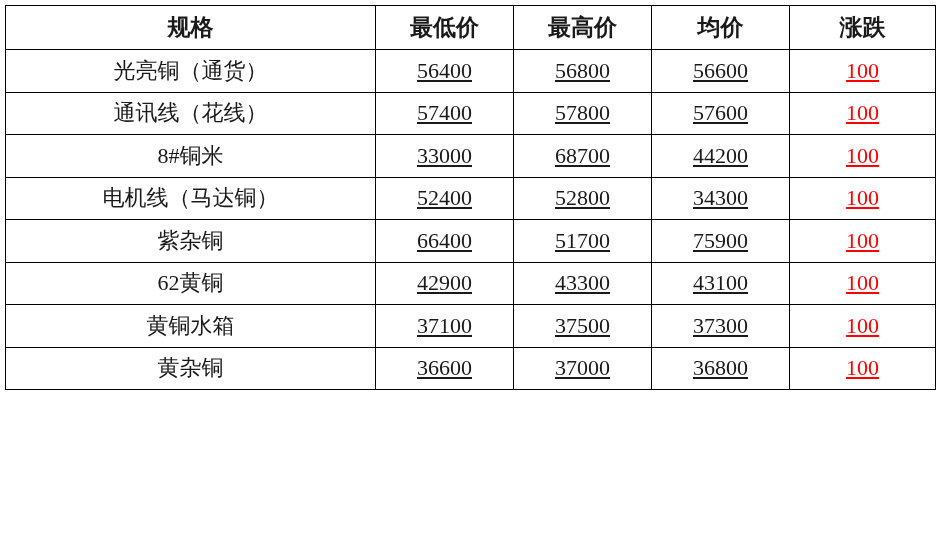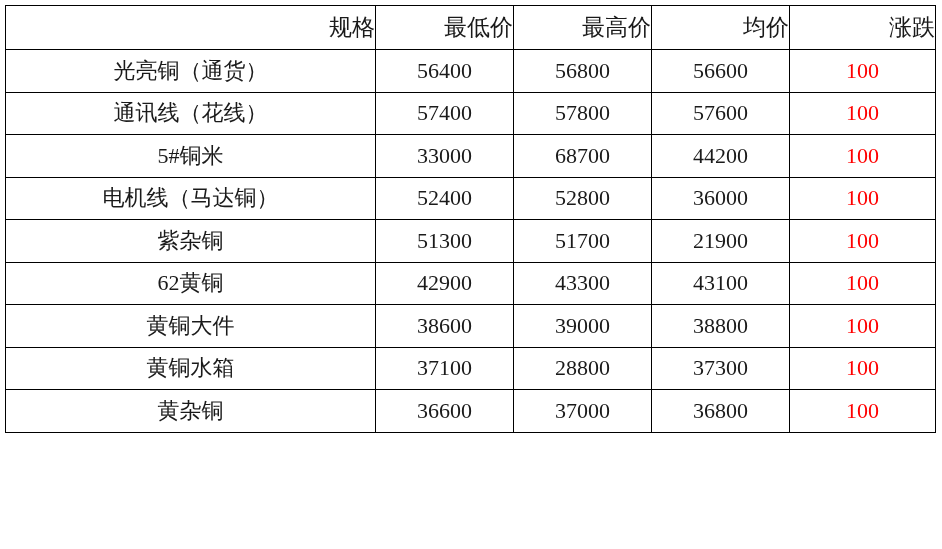--- a/index.html
+++ b/index.html
@@ -29,37 +29,38 @@
     border: 1px solid #000000;
     text-align: center;
     vertical-align: middle;
     padding: 0;
     height: 41.5px;
     font-size: 22px;
     color: #1a1a1a;
     font-weight: normal;
   }
   table.price-table thead th {
-    font-weight: normal;
+    font-weight: bold;
     font-size: 23px;
     height: 43px;
-    text-align: right;
   }
   col.c-spec { width: 370px; }
   col.c-num  { width: 138px; }
   col.c-chg  { width: 146px; }
 
   td.spec {
     font-size: 22px;
   }
   td.num {
     font-size: 22px;
+    text-decoration: underline;
   }
   td.change {
     font-size: 21px;
+    text-decoration: underline;
   }
 </style>
 </head>
 <body>
 
 <div class="page">
   <table class="price-table">
     <colgroup>
       <col class="c-spec">
       <col class="c-num">
@@ -85,58 +86,51 @@
         <td class="change" style="color: rgb(255, 0, 0);">100</td>
       </tr>
       <tr>
         <td class="spec">通讯线（花线）</td>
         <td class="num">57400</td>
         <td class="num">57800</td>
         <td class="num">57600</td>
         <td class="change" style="color: rgb(255, 0, 0);">100</td>
       </tr>
       <tr>
-        <td class="spec">5#铜米</td>
+        <td class="spec">8#铜米</td>
         <td class="num">33000</td>
         <td class="num">68700</td>
         <td class="num">44200</td>
         <td class="change" style="color: rgb(255, 0, 0);">100</td>
       </tr>
       <tr>
         <td class="spec">电机线（马达铜）</td>
         <td class="num">52400</td>
         <td class="num">52800</td>
-        <td class="num">36000</td>
+        <td class="num">34300</td>
         <td class="change" style="color: rgb(255, 0, 0);">100</td>
       </tr>
       <tr>
         <td class="spec">紫杂铜</td>
-        <td class="num">51300</td>
+        <td class="num">66400</td>
         <td class="num">51700</td>
-        <td class="num">21900</td>
+        <td class="num">75900</td>
         <td class="change" style="color: rgb(255, 0, 0);">100</td>
       </tr>
       <tr>
         <td class="spec">62黄铜</td>
         <td class="num">42900</td>
         <td class="num">43300</td>
         <td class="num">43100</td>
         <td class="change" style="color: rgb(255, 0, 0);">100</td>
       </tr>
       <tr>
-        <td class="spec">黄铜大件</td>
-        <td class="num">38600</td>
-        <td class="num">39000</td>
-        <td class="num">38800</td>
-        <td class="change" style="color: rgb(255, 0, 0);">100</td>
-      </tr>
-      <tr>
         <td class="spec">黄铜水箱</td>
         <td class="num">37100</td>
-        <td class="num">28800</td>
+        <td class="num">37500</td>
         <td class="num">37300</td>
         <td class="change" style="color: rgb(255, 0, 0);">100</td>
       </tr>
       <tr>
         <td class="spec">黄杂铜</td>
         <td class="num">36600</td>
         <td class="num">37000</td>
         <td class="num">36800</td>
         <td class="change" style="color: rgb(255, 0, 0);">100</td>
       </tr>

